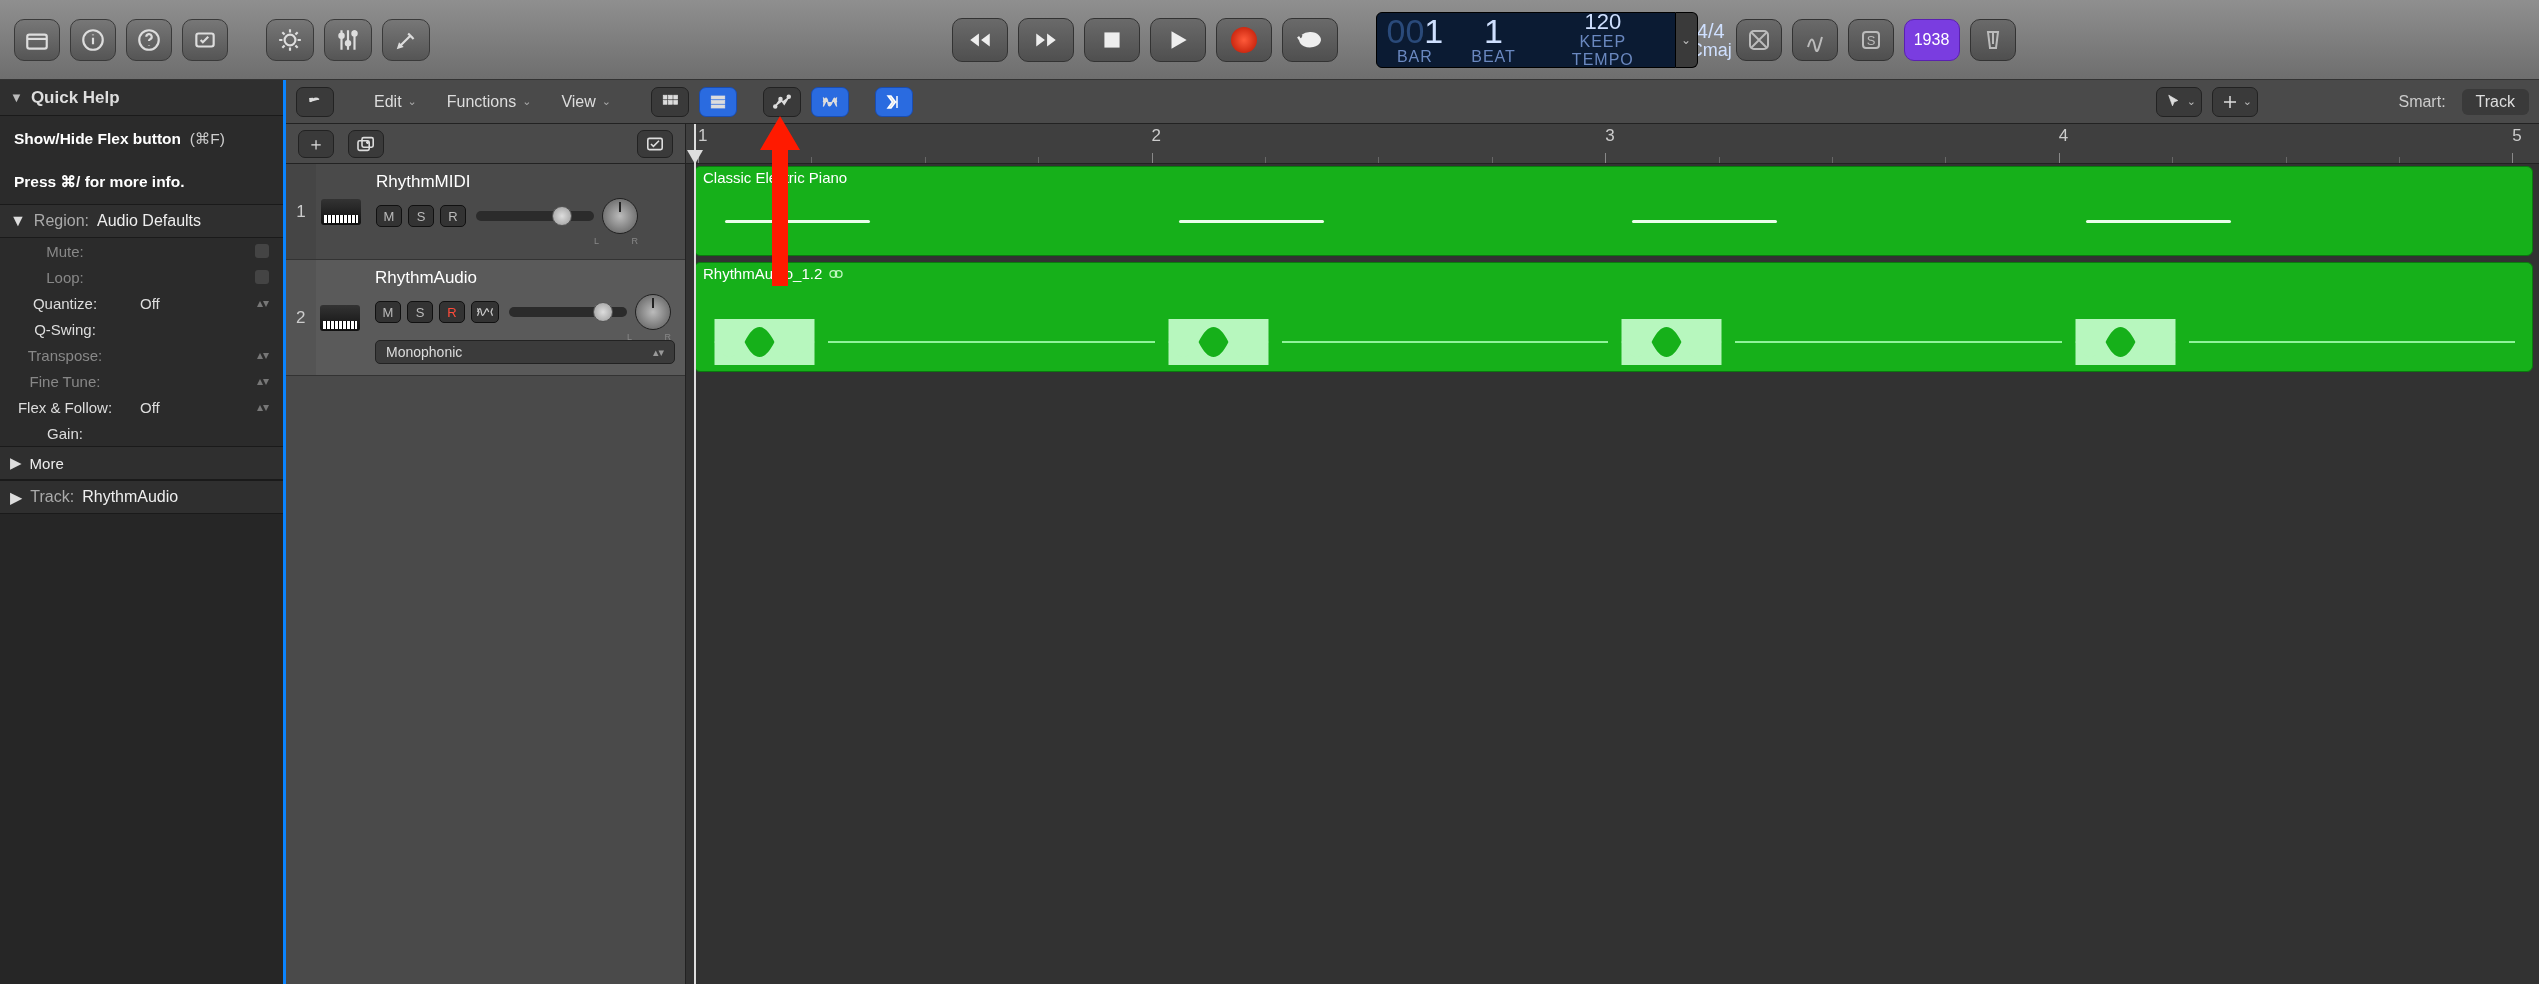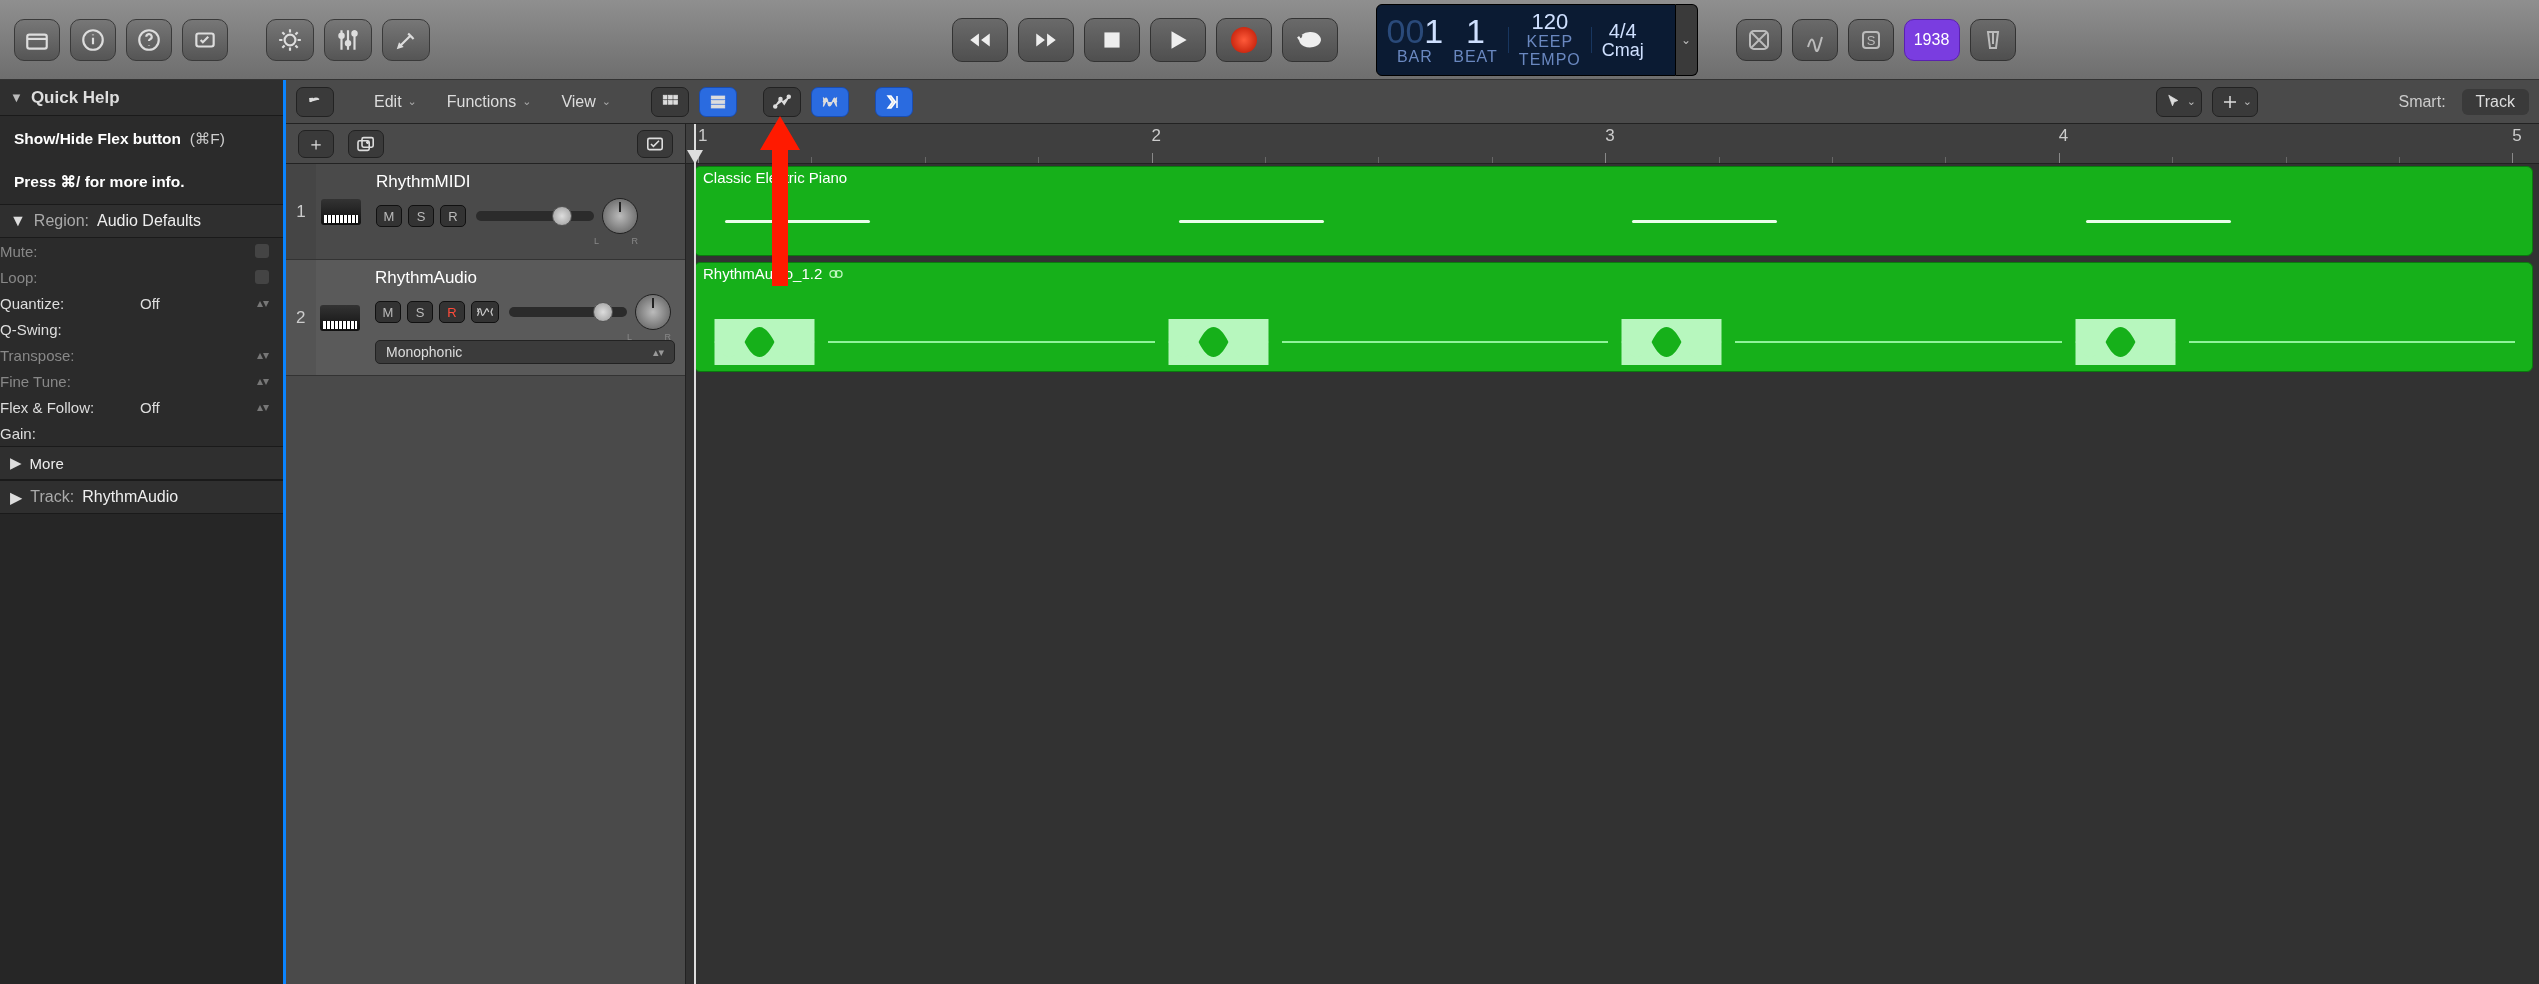--- a/index.html
+++ b/index.html
@@ -24,22 +24,22 @@
   .tb-spacer { flex:1; }
 
   
   .transport-btn { width:56px;height:44px;border-radius:10px;background:linear-gradient(#6a6a6a,#4f4f4f);border:1px solid #333;display:flex;align-items:center;justify-content:center;color:#eee;font-size:22px; }
   .transport-btn svg{width:26px;height:26px;fill:#eee;}
   .rec-dot{width:26px;height:26px;border-radius:50%;background:radial-gradient(#ff5a3a,#b81400);}
 
   
   .lcd-wrap{display:flex;align-items:stretch;}
   .lcd {
-    width:300px;height:72px;background:#0b1b33;border:1px solid #000;border-radius:6px 0 0 6px;
-    display:flex;align-items:stretch;color:#c9d6ff;padding:16px 10px;gap:10px;
+    width:300px;height:56px;background:#0b1b33;border:1px solid #000;border-radius:6px 0 0 6px;
+    display:flex;align-items:stretch;color:#c9d6ff;padding:16px 10px;gap:28px;
   }
   .lcd-block{display:flex;flex-direction:column;align-items:center;justify-content:center;gap:0;}
   .lcd-big{font-size:34px;font-weight:300;line-height:1;color:#cfe0ff;}
   .lcd-dim{color:#2a4a7a;}
   .lcd-small{font-size:16px;letter-spacing:1px;color:#6a88c0;}
   .lcd-sep{width:1px;background:#18365f;align-self:stretch;margin:6px 0;}
   .lcd-pop{width:22px;background:#3a3a3a;border:1px solid #000;border-left:none;border-radius:0 6px 6px 0;display:flex;align-items:center;justify-content:center;color:#bbb;font-size:12px;}
 
   .right-btn{width:46px;height:42px;border-radius:10px;background:linear-gradient(#6a6a6a,#4f4f4f);border:1px solid #333;display:flex;align-items:center;justify-content:center;color:#bbb;}
   .right-btn svg{width:24px;height:24px;stroke:#bbb;fill:none;stroke-width:2;}
@@ -51,21 +51,21 @@
   
   .sidebar{width:286px;background:#2b2b2b;border-right:3px solid #0a84ff;display:flex;flex-direction:column;color:#ddd;}
   .sb-header{height:36px;background:#2f2f2f;border-bottom:1px solid #1a1a1a;display:flex;align-items:center;padding:0 10px;gap:8px;font-size:17px;font-weight:600;}
   .sb-header .disclosure{font-size:13px;color:#bbb;}
   .qh-body{padding:12px 14px;font-size:15.5px;line-height:1.38;color:#ccc;}
   .qh-body b{color:#fff;font-weight:600;}
   .sb-section-head{height:34px;background:#2f2f2f;border-top:1px solid #1a1a1a;border-bottom:1px solid #1a1a1a;display:flex;align-items:center;padding:0 10px;gap:8px;font-size:16px;}
   .sb-section-head .lbl{color:#aaa;}
   .sb-section-head .val{color:#eee;}
   .region-row{height:26px;display:flex;align-items:center;padding:0 14px 0 0;font-size:15px;}
-  .region-row .nm{flex-basis:136px;text-align:left;color:#888;padding-right:6px;}
+  .region-row .nm{flex-basis:136px;text-align:center;color:#888;padding-right:6px;}
   .region-row.enabled .nm{color:#ddd;}
   .region-row .vl{flex:1;color:#ddd;text-align:left;padding-left:4px;}
   .region-row .chk{width:14px;height:14px;background:#444;border-radius:3px;margin-left:4px;}
   .region-row .arrows{color:#777;font-size:12px;margin-left:auto;}
 
   
   .main{flex:1;display:flex;flex-direction:column;background:#3a3a3a;}
 
   
   .sec-bar{height:44px;background:#4a4a4a;border-bottom:1px solid #222;display:flex;align-items:center;padding:0 10px;gap:10px;color:#ddd;font-size:16px;}

